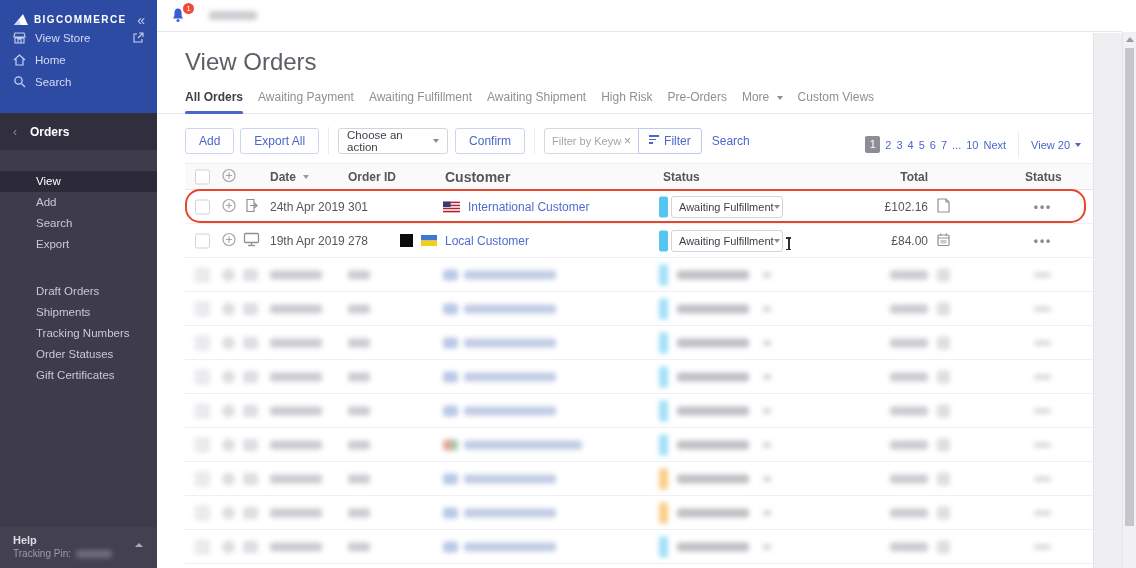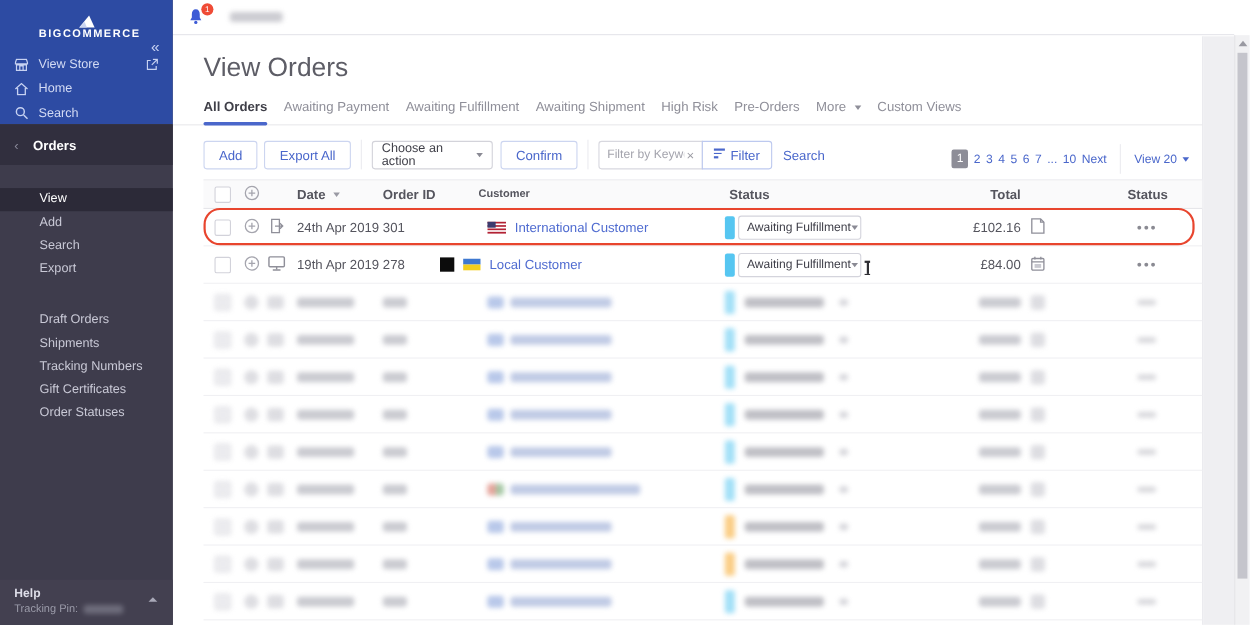--- a/index.html
+++ b/index.html
@@ -2,21 +2,21 @@
 <html><head>
 <meta charset="utf-8">
 <style>
   * { box-sizing:border-box; margin:0; padding:0; }
   html,body { width:1136px; height:568px; overflow:hidden; background:#fff;
               font-family:"Liberation Sans", sans-serif; }
 
   
   .sidebar { position:absolute; left:0; top:0; width:157px; height:568px; background:#3c3a4a; z-index:5; }
   .sb-blue { height:113px; background:#2d4ba3; }
-  .logo-row { display:flex; align-items:center; padding:13px 12px 0 13px;flex-direction:column; }
+  .logo-row { display:flex; align-items:center; padding:13px 12px 0 13px; }
   .logo-text { color:#fff; font-size:10px; font-weight:bold; letter-spacing:1.4px; margin-left:5px; }
   .collapse-glyph { margin-left:auto; color:#c7d2f2; font-size:14px; line-height:10px; }
   .sb-link { display:flex; align-items:center; gap:9px; padding:0 13px; height:21px; margin-top:1px;
              font-size:11.5px; color:#d3dbf4; cursor:pointer; }
   .sb-link:first-of-type { margin-top:13px; }
   .sb-link .ext { margin-left:auto; }
   .sb-dark { position:absolute; top:113px; bottom:0; left:0; right:0; background:#3e3c4c; }
   .orders-header { height:37px; background:#312f3e; color:#fff; display:flex; align-items:center;
                    font-size:12px; font-weight:bold; padding-left:13px; gap:13px; cursor:pointer; }
   .orders-header .chev { color:#8b8b9b; font-size:12px; font-weight:normal; }
@@ -191,22 +191,22 @@
     <div class="sb-group">
       <div class="sb-item active">View</div>
       <div class="sb-item">Add</div>
       <div class="sb-item">Search</div>
       <div class="sb-item">Export</div>
     </div>
     <div class="sb-group second">
       <div class="sb-item">Draft Orders</div>
       <div class="sb-item">Shipments</div>
       <div class="sb-item">Tracking Numbers</div>
+      <div class="sb-item">Order Statuses</div>
       <div class="sb-item">Gift Certificates</div>
-      <div class="sb-item">Order Statuses</div>
     </div>
     <div class="sb-help">
       <div class="help-title">Help</div>
       <div class="pin-line">
         <span>Tracking Pin:</span>
         <span class="pin-blob redact-blob"></span>
       </div>
       <span class="up-caret"></span>
     </div>
   </div>
@@ -293,21 +293,21 @@
             <circle cx="7" cy="7" r="6" fill="none" stroke="#a5a5ae" stroke-width="1.2"></circle>
             <line x1="7" y1="4" x2="7" y2="10" stroke="#a5a5ae" stroke-width="1.2"></line>
             <line x1="4" y1="7" x2="10" y2="7" stroke="#a5a5ae" stroke-width="1.2"></line>
           </svg>
       </span>
       <span class="cell c-date">
         <span>Date</span>
         <span class="caret-down sort-caret"></span>
       </span>
       <span class="cell c-id">Order ID</span>
-      <span class="cell h-cust-pos" style="position:absolute;top:50%;transform:translateY(-50%);left:250px;font-size:10px">Customer</span>
+      <span class="cell h-cust-pos" style="position:absolute;top:50%;transform:translateY(-50%);left:260px;font-size:14px">Customer</span>
       <span class="cell" style="left:478px">Status</span>
       <span class="cell c-total">Total</span>
       <span class="cell c-action">Status</span>
     </div>
 
     <div class="row">
       <span class="hl-ring"></span>
       <span class="cell c-check">
           <span class="checkbox"></span>
         </span>

